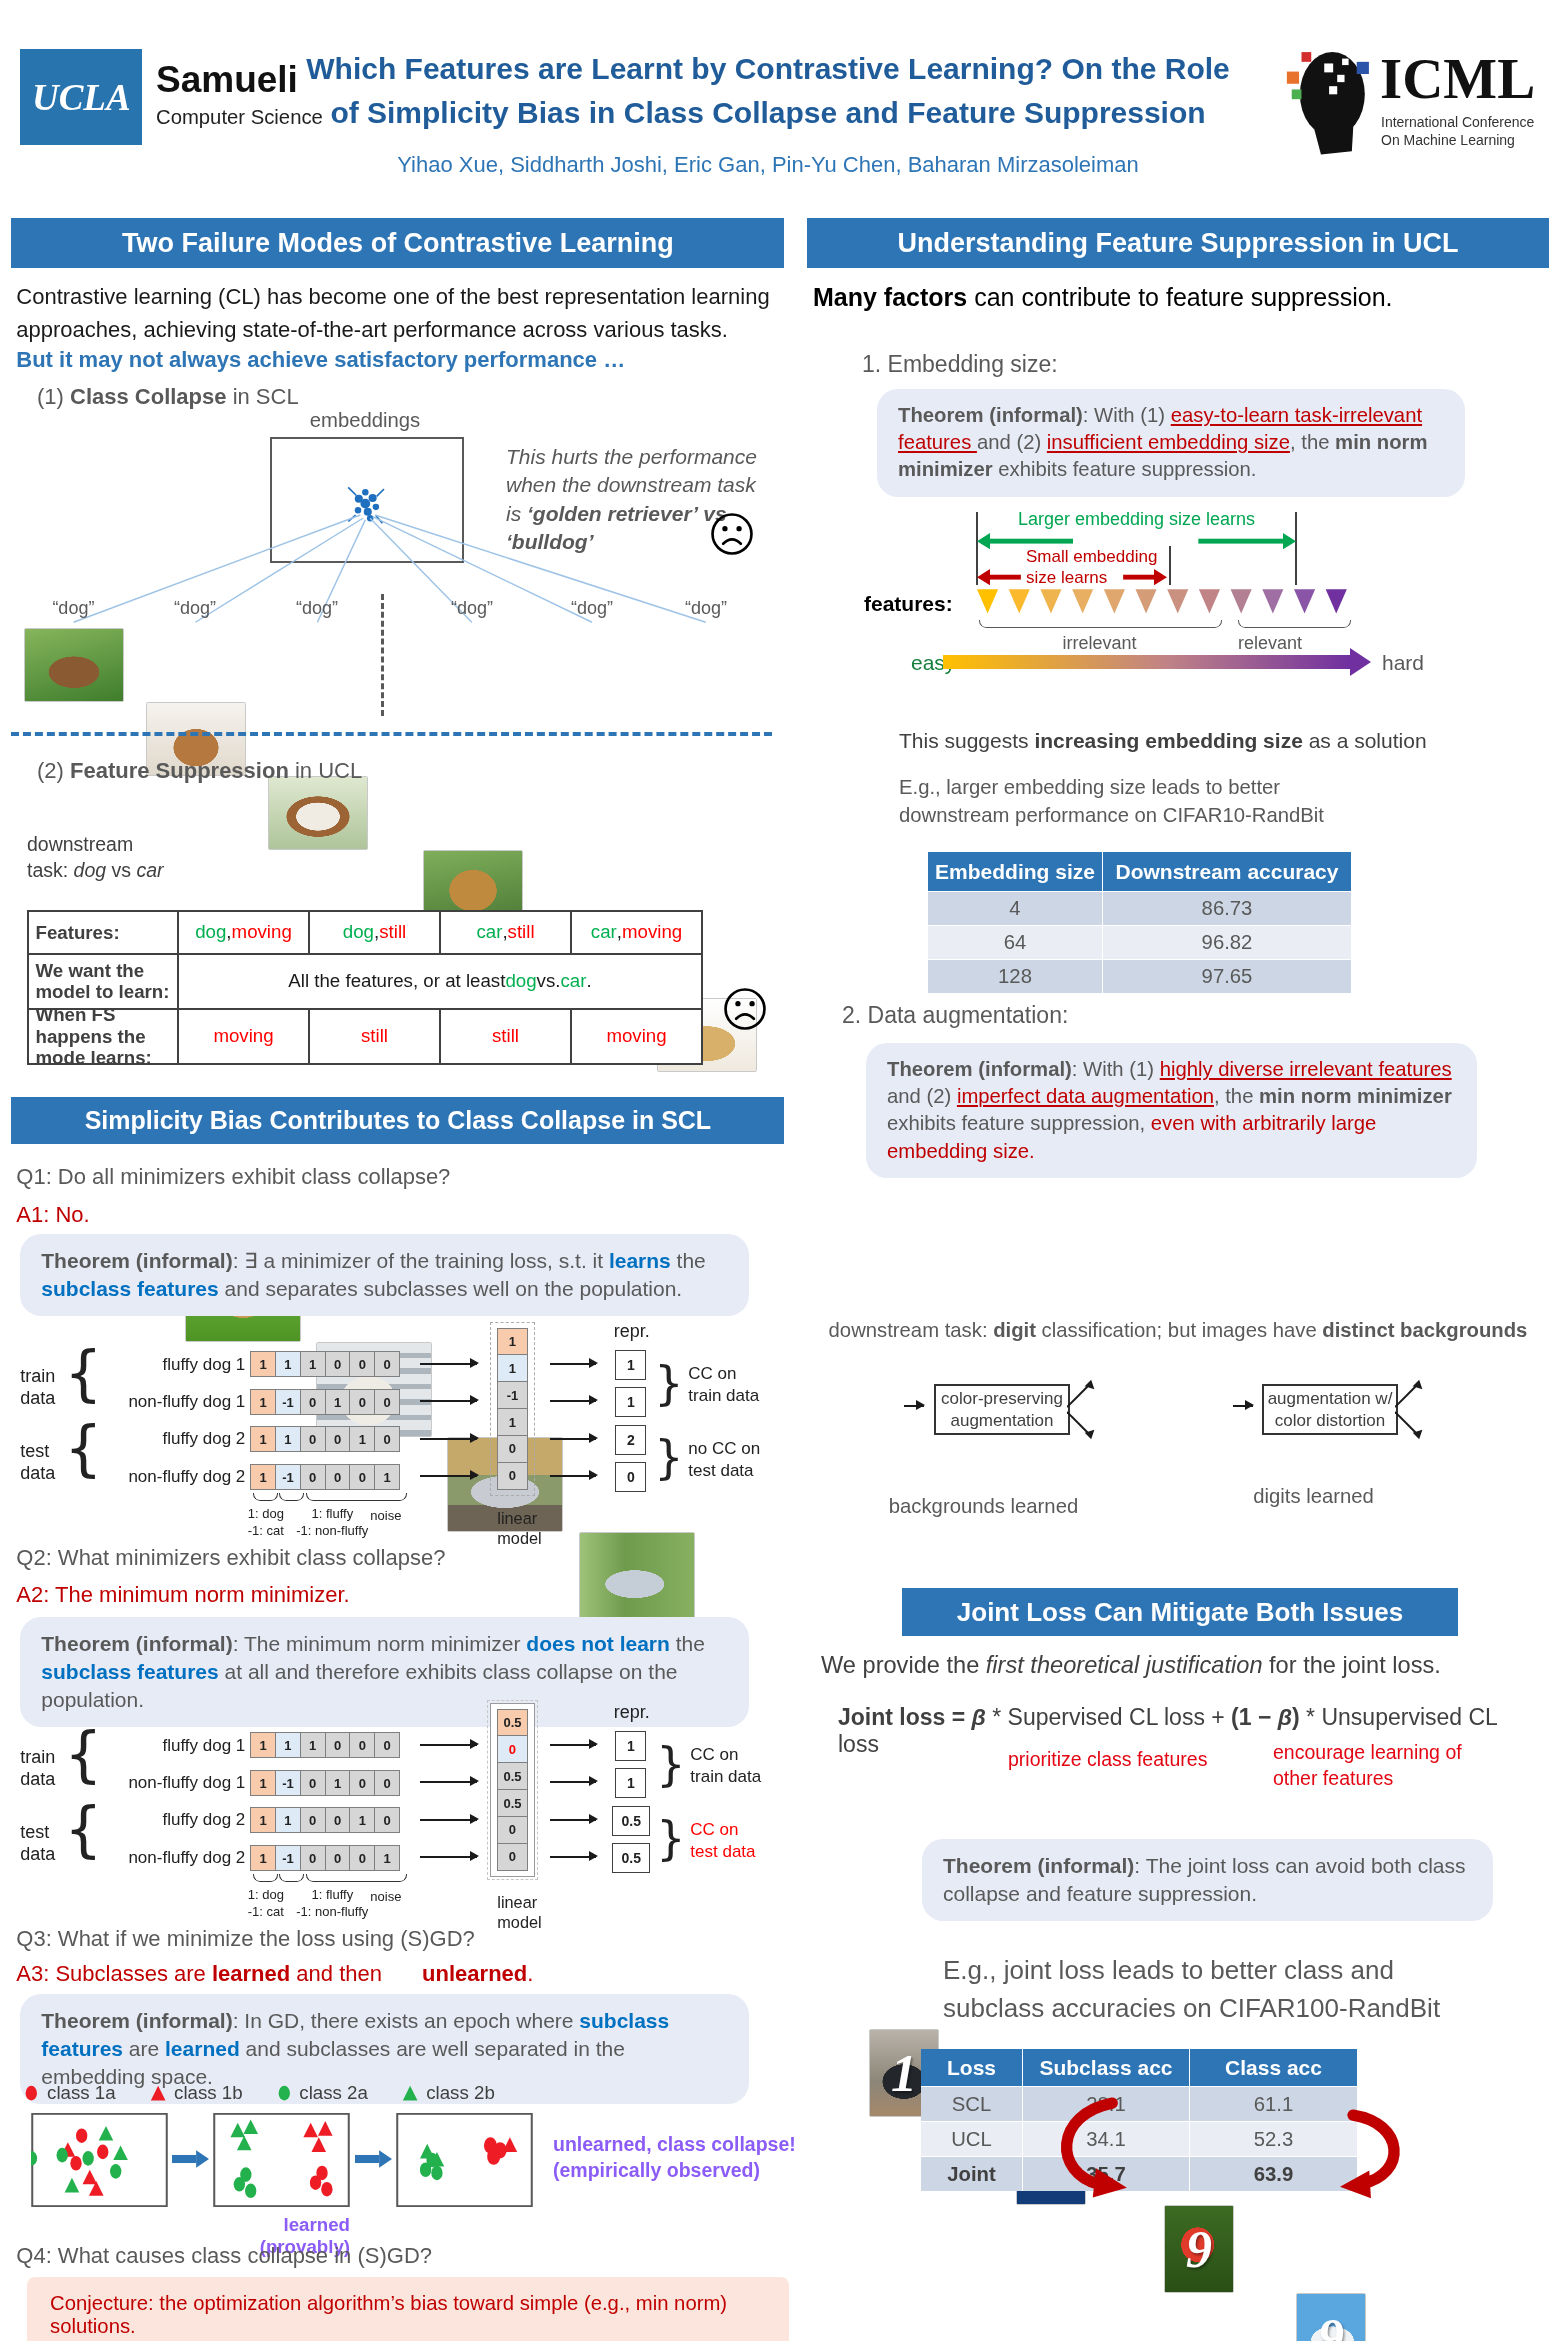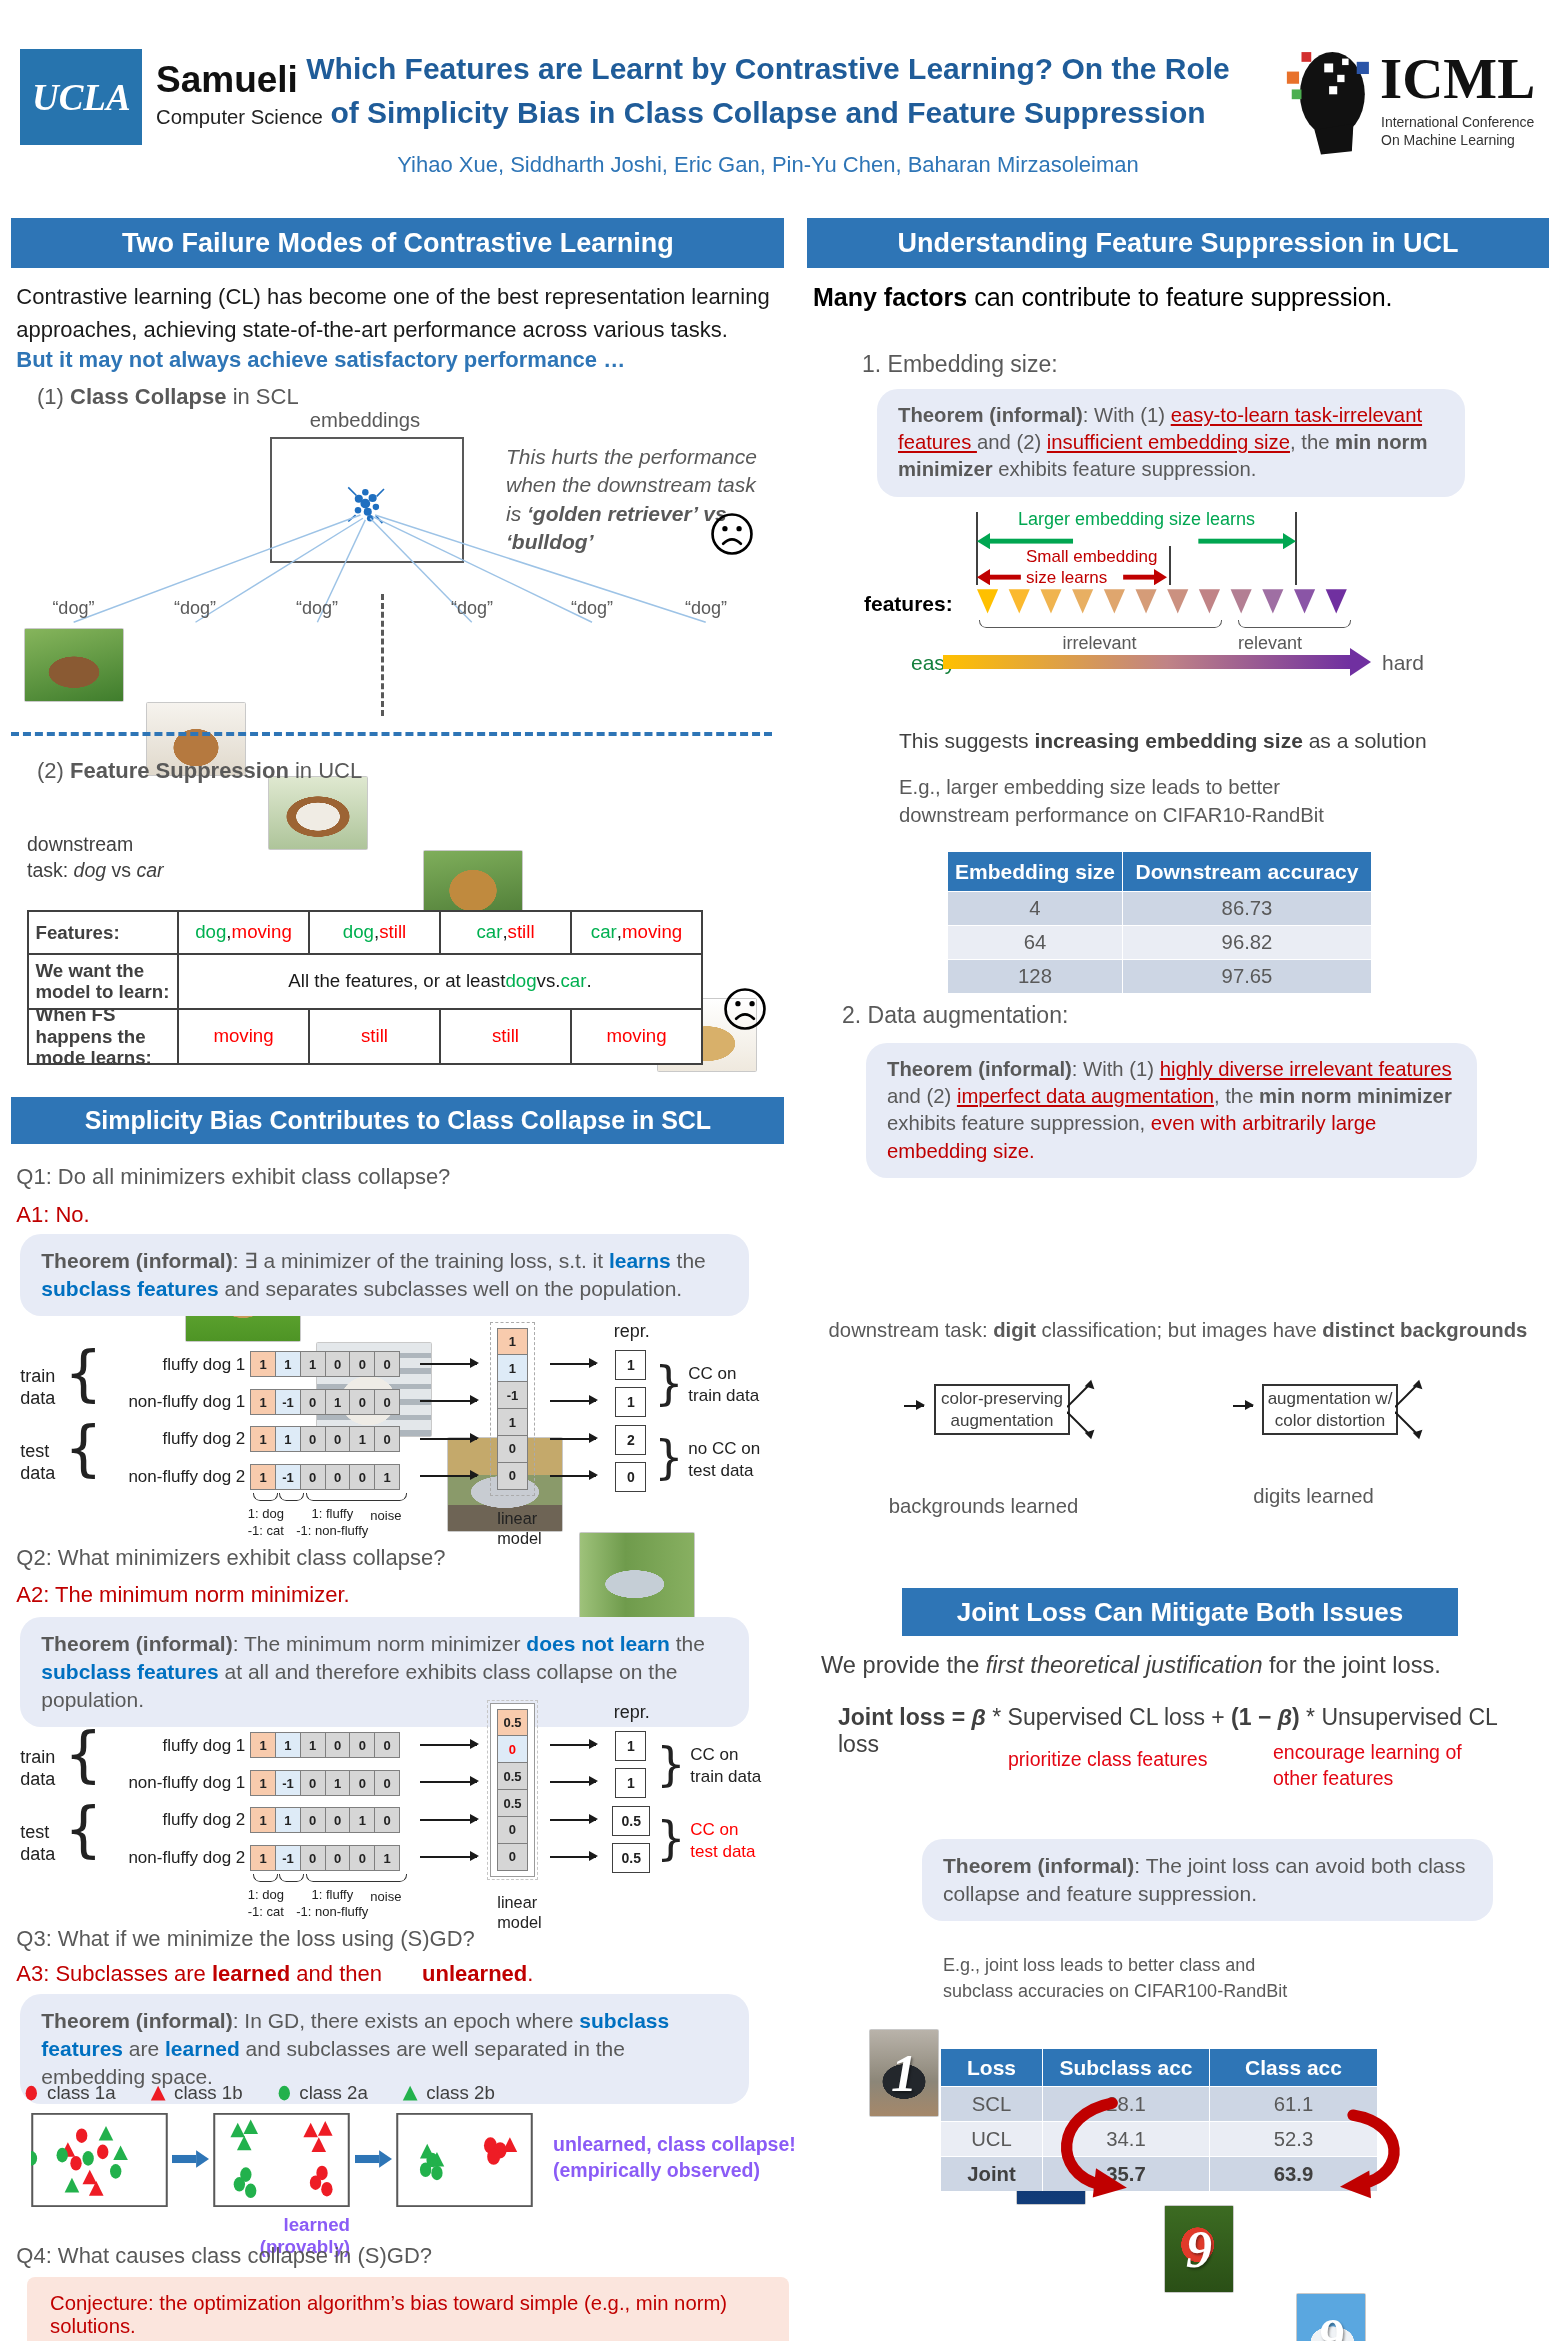--- a/index.html
+++ b/index.html
@@ -45,21 +45,21 @@
   .arr:after{content:'';position:absolute;right:-1.6px;top:-4.9px;border-left:9.8px solid #1a1a1a;border-top:5.7px solid transparent;border-bottom:5.7px solid transparent;}
   .ubrace{position:absolute;height:7.3px;border:1.6px solid #333;border-top:none;border-radius:0 0 7.3px 7.3px;}
   .brace-big{font-size:60px;font-weight:normal;color:#222;font-family:"DejaVu Sans",sans-serif;line-height:1;}
   .brace-right{font-size:46px;color:#222;font-family:"DejaVu Sans",sans-serif;line-height:1;}
   .smalltext{font-size:13px;color:#222;}
   
   .fstable{display:grid;grid-template-columns:150px repeat(4,131px);border:1.6px solid #404040;background:#fff;}
   .fstable .hc{border:0.8px solid #404040;display:flex;align-items:center;padding:3.3px 6.5px;font-weight:bold;color:#404040;font-size:18.7px;line-height:1.15;}
   .fstable .dc{border:0.8px solid #404040;display:flex;align-items:center;justify-content:center;font-size:18.7px;text-align:center;}
   
-  .btable{display:grid;font-size:20.3px;color:#595959;text-align:center;margin-left:20px;}
+  .btable{display:grid;font-size:20.3px;color:#595959;text-align:center;}
   .btable .bh{background:#2E75B6;color:#fff;font-weight:bold;display:flex;align-items:center;justify-content:center;border-right:1.6px solid #fff;}
   .btable .bc{display:flex;align-items:center;justify-content:center;border-right:1.6px solid #fff;border-top:1.6px solid #fff;}
   .rowA{background:#CDD6E4;}
   .rowB{background:#EAEDF4;}
   .augbox{border:2px solid #333;background:#fff;display:flex;flex-direction:column;align-items:center;justify-content:center;
           font-size:17px;color:#404040;line-height:1.25;}
   .redcap{color:#8b5cf6;font-weight:bold;}
 </style>
 </head>
 <body>
@@ -649,21 +649,21 @@
 
   <div class="abs" style="left:838px;top:1704px;width:699px;font-size:23px;color:#404040;"><span style="font-weight: bold;">Joint loss = </span><span style="font-weight: bold; font-style: italic;">β</span><span> * Supervised CL loss  +  </span><span style="font-weight: bold;">(1 − </span><span style="font-weight: bold; font-style: italic;">β</span><span style="font-weight: bold;">)</span><span> * Unsupervised CL loss</span></div>
   <div class="abs" style="left:1008px;top:1748px;font-size:19.5px;color:#E30613;">prioritize class features</div>
   <div class="abs" style="left:1273px;top:1739px;font-size:19.5px;color:#E30613;line-height:1.35;">
     <div>encourage learning of</div>
     <div>other features</div>
   </div>
 
   <div class="abs thm" style="left:922px;top:1839px;width:529px;"><span style="font-weight: bold;">Theorem (informal)</span><span>: The joint loss can avoid both class collapse and feature suppression.</span></div>
 
-  <div class="abs" style="left:943px;top:1952px;font-size:18px;color:#595959;line-height:1.45;">
+  <div class="abs" style="left:943px;top:1952px;font-size:26px;color:#595959;line-height:1.45;">
     <div>E.g., joint loss leads to better class and</div>
     <div>subclass accuracies on CIFAR100-RandBit</div>
   </div>
 
   <div class="abs btable" style="left:921px;top:2049px;grid-template-columns:102px 167px;grid-template-columns:102px 167px 167px;">
     <div class="bh" style="height:37px;font-size:21px;">Loss</div>
     <div class="bh" style="height:37px;font-size:21px;">Subclass acc</div>
     <div class="bh" style="height:37px;font-size:21px;border-right:none;">Class acc</div>
     <div class="bc rowA" style="height:34px;">SCL</div>
     <div class="bc rowA" style="height:34px;">28.1</div>

